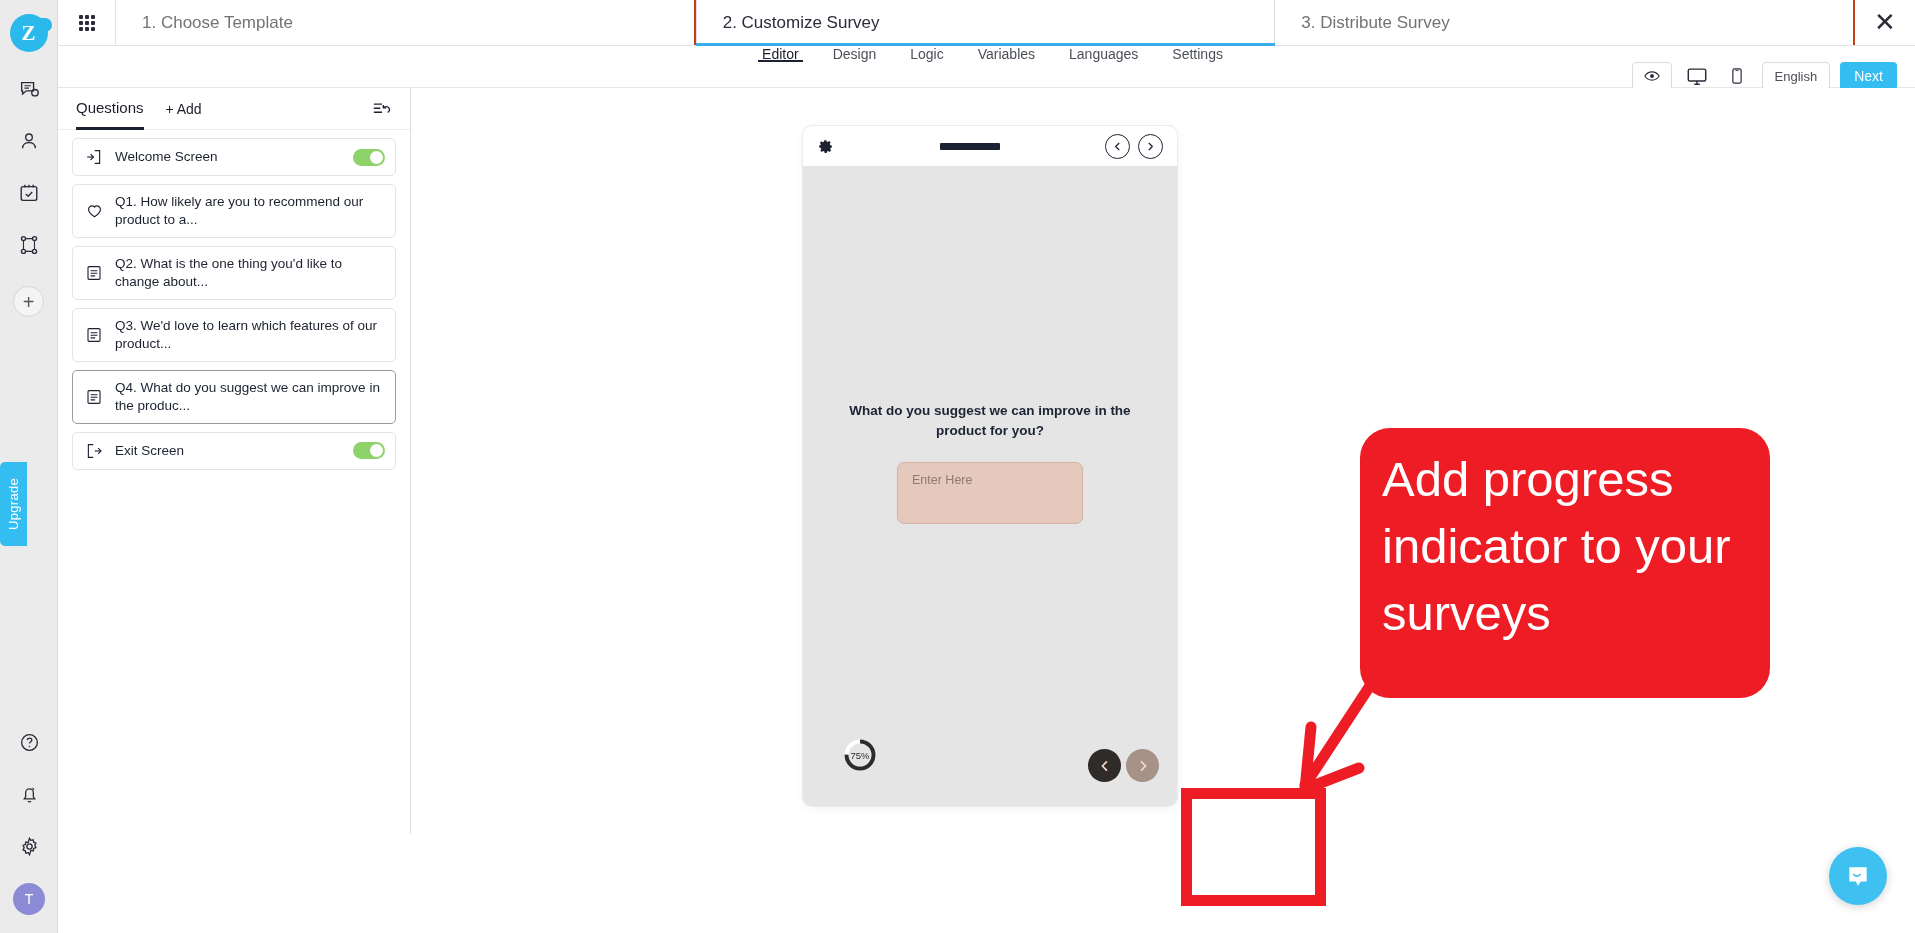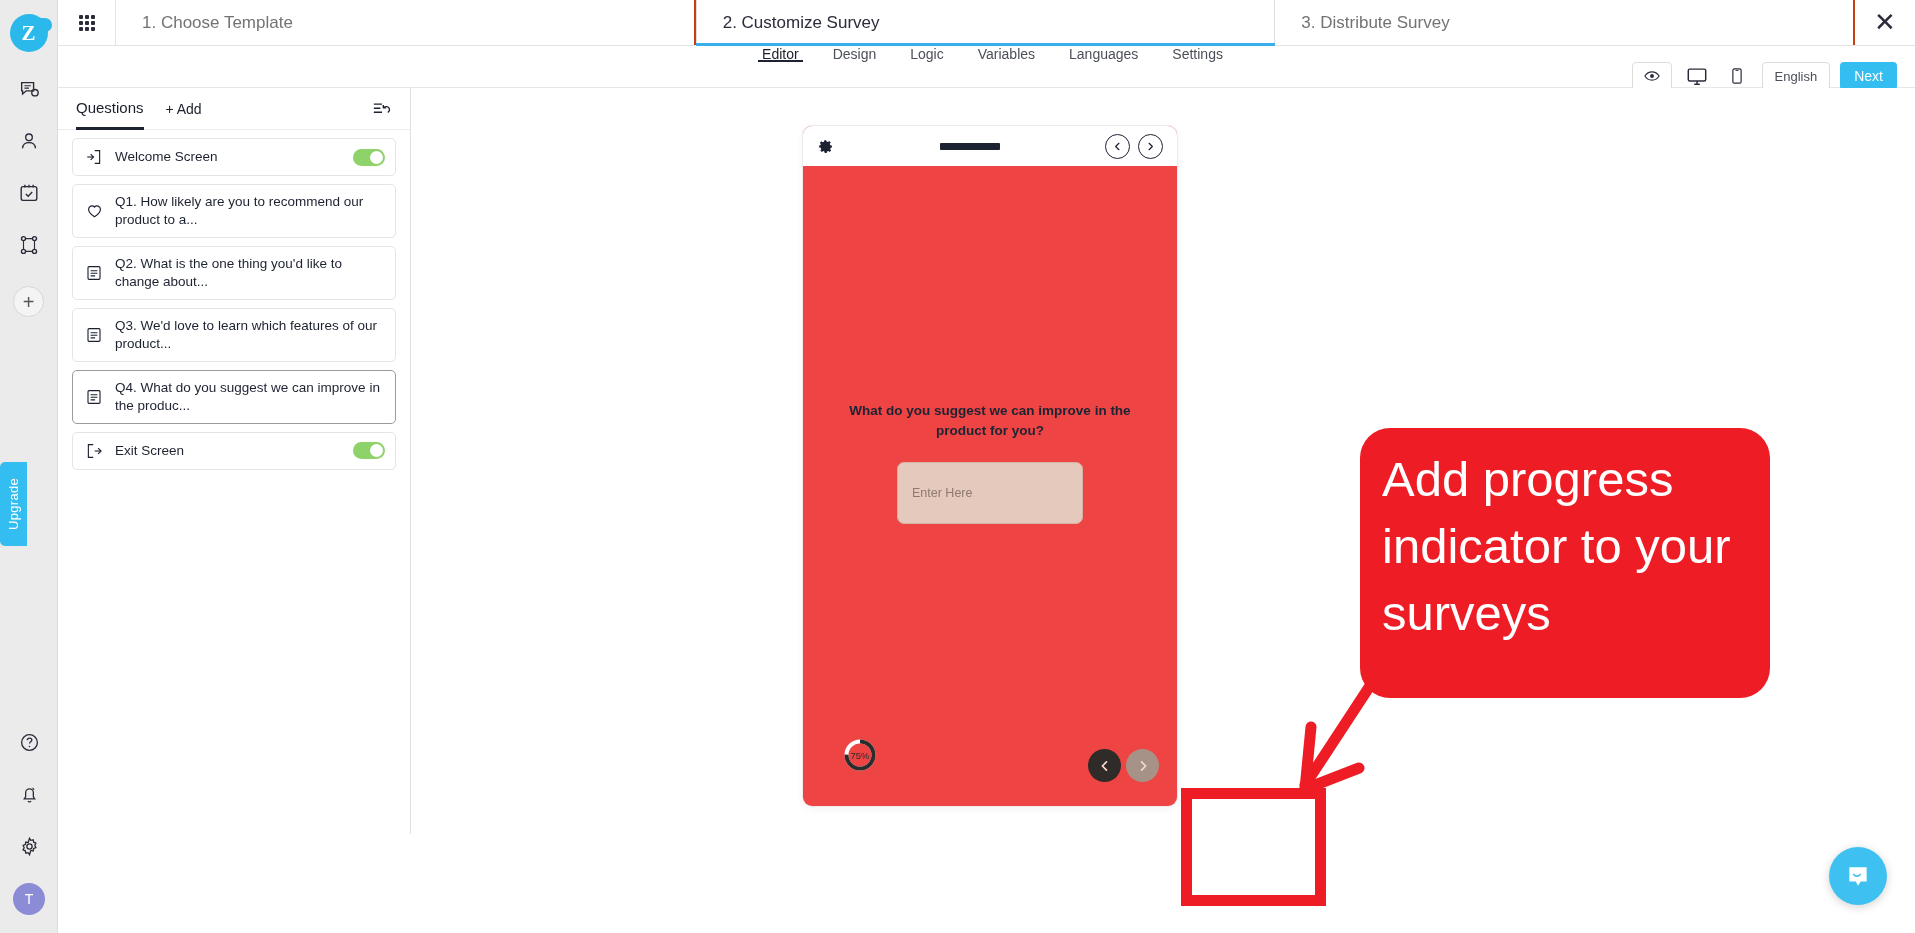--- a/index.html
+++ b/index.html
@@ -99,38 +99,38 @@
   .qitem.selected { border-color:#9b9b9b; }
   .qitem-ic { width: 22px; flex:0 0 22px; display:flex; align-items:center; justify-content:center; }
   .qitem-label { font-size: 13.5px; color:#1c2230; line-height: 1.33; flex:1; font-weight:500;}
   .toggle { width: 32px; height: 17px; border-radius: 9px; background:#8ed26a; position:relative; flex:0 0 32px; cursor:pointer;}
   .toggle::after { content:""; position:absolute; right:2px; top:2px; width:13px; height:13px; border-radius:50%; background:#fff; }
 
   
   .canvas { position:absolute; left:411px; top:88px; right:0; bottom:0; background:#fff; }
   .preview {
     position:absolute; left: 392px; top: 38px; width: 374px; height: 680px;
-    border-radius: 9px; background:#ef4444; box-shadow: 0 0 0 1px #ececec, 0 2px 10px rgba(0,0,0,.06);
+    border-radius: 9px; background:#e5e5e5; box-shadow: 0 0 0 1px #ececec, 0 2px 10px rgba(0,0,0,.06);
     overflow:hidden;
   }
   .pv-head { height: 40px; background:#fff; display:flex; align-items:center; padding: 0 14px; }
   .pv-gear { cursor:pointer; display:flex; }
   .pv-title-bar { width: 60px; height: 7px; background:#1d2233; border-radius:1px; margin: 0 auto; }
   .pv-nav { display:flex; gap: 8px; }
   .pv-nav-btn { width: 25px; height: 25px; border-radius:50%; border:1.6px solid #1d2233;
                 display:flex; align-items:center; justify-content:center; cursor:pointer; }
   .pv-body { position:relative; height: 640px; }
   .pv-question {
     position:absolute; left: 0; right: 0; top: 235px; text-align:center;
     font-size: 13.5px; color:#1b2433; font-weight:bold; line-height:1.45; padding: 0 28px;
   }
   .pv-input {
     position:absolute; left: 94px; top: 296px; width: 186px; height: 62px;
     background:#e6c9bd; border:1px solid #d3b2a4; border-radius:7px;
-    display:flex; align-items:center; padding: 10px 14px; cursor:text;
+    display:flex; align-items:flex-start; padding: 10px 14px; cursor:text;
   }
   .pv-input span { font-size: 12.5px; color:#8d7a72; }
   .pv-progress { position:absolute; left: 38px; bottom: 32px; width:38px; height:38px; }
   .pv-progress .pct { position:absolute; left:0; top:0; width:38px; height:38px;
     display:flex; align-items:center; justify-content:center; font-size:9.5px; color:#2c2c2c; font-weight:500; }
   .pv-bottom-nav { position:absolute; right: 18px; bottom: 24px; display:flex; gap: 5px; }
   .pv-bn { width: 33px; height: 33px; border-radius:50%; display:flex; align-items:center; justify-content:center; cursor:pointer; }
   .pv-bn.dark { background:#2f2b29; }
   .pv-bn.light { background:#a79287; }
 

